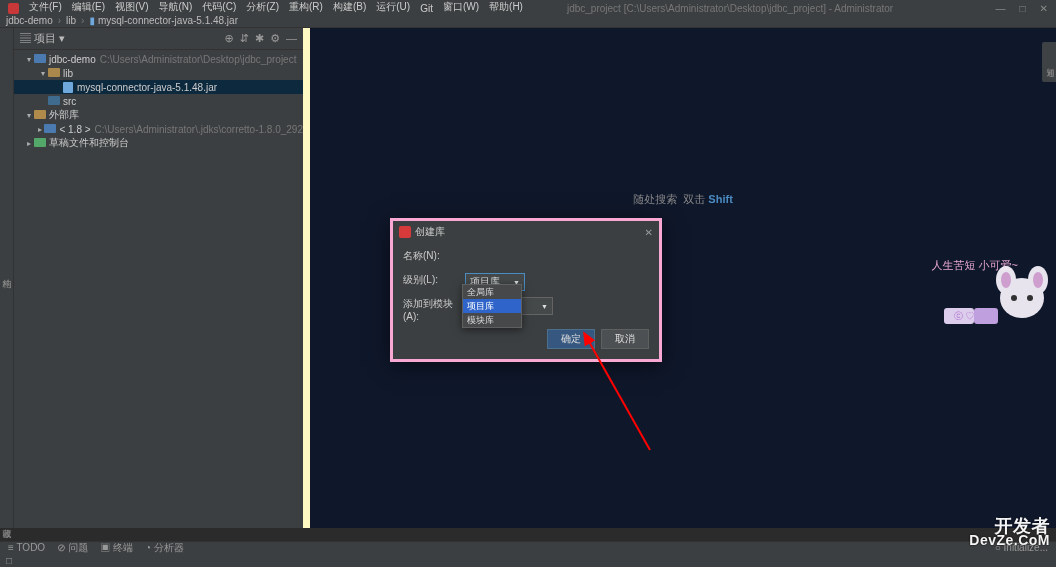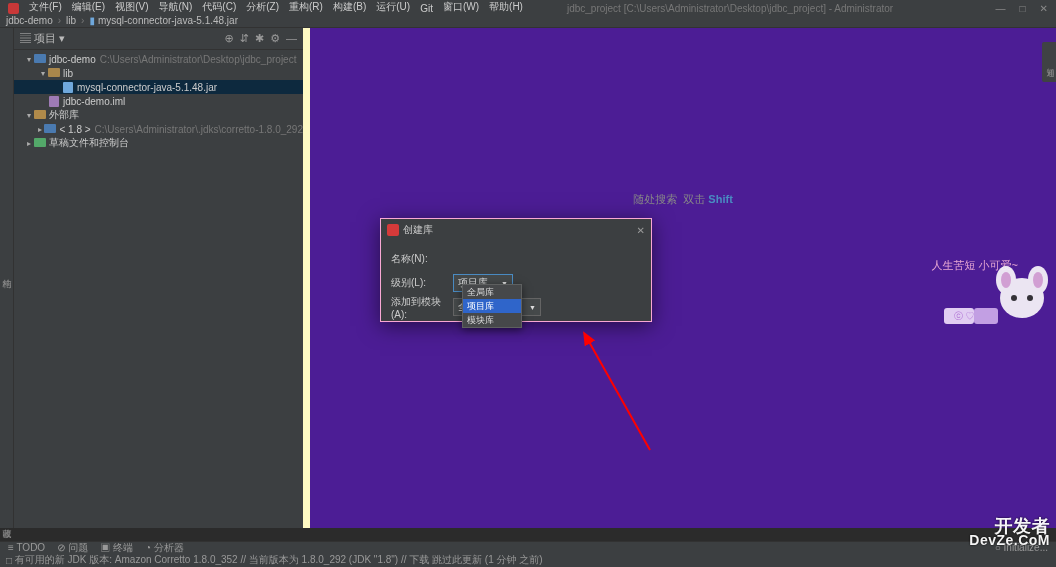--- a/index.html
+++ b/index.html
@@ -17,30 +17,30 @@
 .sidebar-header .hdr-icons { margin-left: auto; display: flex; gap: 6px; color: #999; }
 .sidebar-header .dash { color: #999; }
 .tree { padding: 2px 0; font-size: 10px; overflow: hidden; }
 .tree-row { height: 14px; display: flex; align-items: center; white-space: nowrap; }
 .tree-row .indent { display: inline-block; }
 .tree-row .chevron { width: 10px; text-align: center; color: #aaa; font-size: 8px; display: inline-block; }
 .tree-row .icon { width: 12px; height: 12px; margin-right: 3px; display: inline-flex; align-items: center; justify-content: center; }
 .tree-row .label { color: #ccc; }
 .tree-row .path { color: #777; margin-left: 4px; }
 .tree-row.selected { background: #0d293e; }
-.editor { flex: 1; background: #4c1d95; position: relative; }
+.editor { flex: 1; background: #0f172a; position: relative; }
 .editor .hint { position: absolute; top: 164px; left: 50%; transform: translateX(-50%); color: #888; font-size: 11px; }
 .editor .hint .shift { color: #4a8bc2; font-weight: bold; }
 .right-gutter { position: absolute; right: 0; top: 42px; width: 14px; height: 40px; background: #3f4244; border-radius: 2px 0 0 2px; display: flex; align-items: center; justify-content: center; font-size: 8px; color: #888; writing-mode: vertical-rl; }
-.dialog { position: absolute; left: 380px; top: 218px; width: 272px; background: #3c3f41; border: 1px solid #f9a8d4; box-shadow: 0 4px 20px rgba(0,0,0,0.5); }
+.dialog { position: absolute; left: 390px; top: 218px; width: 272px; background: #3c3f41; border: 3px solid #f9a8d4; box-shadow: 0 4px 20px rgba(0,0,0,0.5); }
 .dialog-title { height: 22px; display: flex; align-items: center; padding: 0 6px; font-size: 10px; color: #ccc; }
 .dialog-title .dlg-icon { width: 12px; height: 12px; background: #d63a3a; border-radius: 2px; margin-right: 4px; }
 .dialog-title .close { margin-left: auto; color: #999; cursor: pointer; }
 .dialog-body { padding: 6px 10px 2px 10px; }
-.dialog-row { display: flex; align-items: center; height: 24px; font-size: 10px; }
+.dialog-row { display: flex; align-items: flex-start; height: 24px; font-size: 10px; }
 .dialog-row .lbl { width: 62px; color: #ccc; }
 .dialog-row input { flex: 1; background: #45494a; border: 1px solid #646464; color: #eee; height: 18px; padding: 0 4px; font-size: 10px; }
 .dialog-row .combo { width: 60px; height: 18px; background: #45494a; border: 1px solid #4a8bc2; color: #ddd; display: flex; align-items: center; padding: 0 4px; font-size: 10px; position: relative; }
 .dialog-row .combo .arrow { margin-left: auto; font-size: 7px; }
 .dialog-row .combo2 { width: 88px; height: 18px; background: #45494a; border: 1px solid #646464; color: #ddd; display: flex; align-items: center; padding: 0 4px; font-size: 10px; }
 .dropdown { position: absolute; left: 462px; top: 284px; width: 60px; background: #46484a; border: 1px solid #5e6060; box-shadow: 0 2px 8px rgba(0,0,0,0.5); z-index: 10; }
 .dropdown-item { height: 14px; font-size: 9px; color: #ddd; padding: 0 4px; display: flex; align-items: center; }
 .dropdown-item.sel { background: #2f65ca; color: #fff; }
 .dialog-buttons { display: flex; justify-content: flex-end; gap: 6px; padding: 6px 10px 10px 10px; }
 .dialog-buttons button { width: 48px; height: 20px; border: 1px solid #5e6060; background: #4c5052; color: #ddd; font-size: 10px; cursor: pointer; }
@@ -147,25 +147,25 @@
             <svg width="10" height="11">
               <rect width="10" height="11" fill="#6fa8dc" rx="1"></rect>
             </svg>
           </span>
           <span class="label">mysql-connector-java-5.1.48.jar</span>
         </div>
         <div class="tree-row">
           <span class="indent" style="width:24px"></span>
           <span class="chevron"></span>
           <span class="icon">
-            <svg width="10" height="11">
-              <rect width="10" height="11" fill="#9e7bb5" rx="1"></rect>
-            </svg>
-          </span>
-          <span class="label">jdbc-demo.iml</span>
+            <svg width="12" height="10">
+              <rect width="12" height="9" fill="#3f6b8f" rx="1"></rect>
+            </svg>
+          </span>
+          <span class="label">src</span>
         </div>
         <div class="tree-row">
           <span class="indent" style="width:10px"></span>
           <span class="chevron">▾</span>
           <span class="icon">
             <svg width="12" height="10">
               <rect width="12" height="9" fill="#b08a4a" rx="1"></rect>
             </svg>
           </span>
           <span class="label">外部库</span>
@@ -220,20 +220,24 @@
           <span class="arrow">▼</span>
       </div>
     </div>
     <div class="dialog-row">
       <span class="lbl">添加到模块(A):</span>
       <div class="combo2">
         <span>全局库</span>
           <span style="margin-left:auto;font-size:7px">▼</span>
       </div>
     </div>
+  </div>
+  <div class="dialog-buttons">
+    <button class="primary">确定</button>
+    <button>取消</button>
   </div>
 </div>
 
 <div class="dropdown">
   <div class="dropdown-item">全局库</div>
   <div class="dropdown-item sel">项目库</div>
   <div class="dropdown-item">模块库</div>
 </div>
 
 <svg class="arrow-line" style="left:560px;top:320px;width:110px;height:140px">
@@ -262,19 +266,18 @@
 <div class="status-bar">
   <span>≡ <span>TODO</span></span>
   <span>⊘ <span>问题</span></span>
   <span>▣ <span>终端</span></span>
   <span>◔ <span>分析器</span></span>
   <span style="margin-left:auto">○ Initialize...</span>
 </div>
 
 <div class="info-bar">
   <span>□</span>&nbsp;
-  <span>有可用的新 JDK 版本: Amazon Corretto 1.8.0_352 // 当前版本为 1.8.0_292 (JDK "1.8") // 下载   跳过此更新 (1 分钟 之前)</span>
 </div>
 
 <div class="watermark">
   <div>开发者</div>
   <div style="font-size:14px">DevZe.CoM</div>
 </div>
 
 </body></html>

